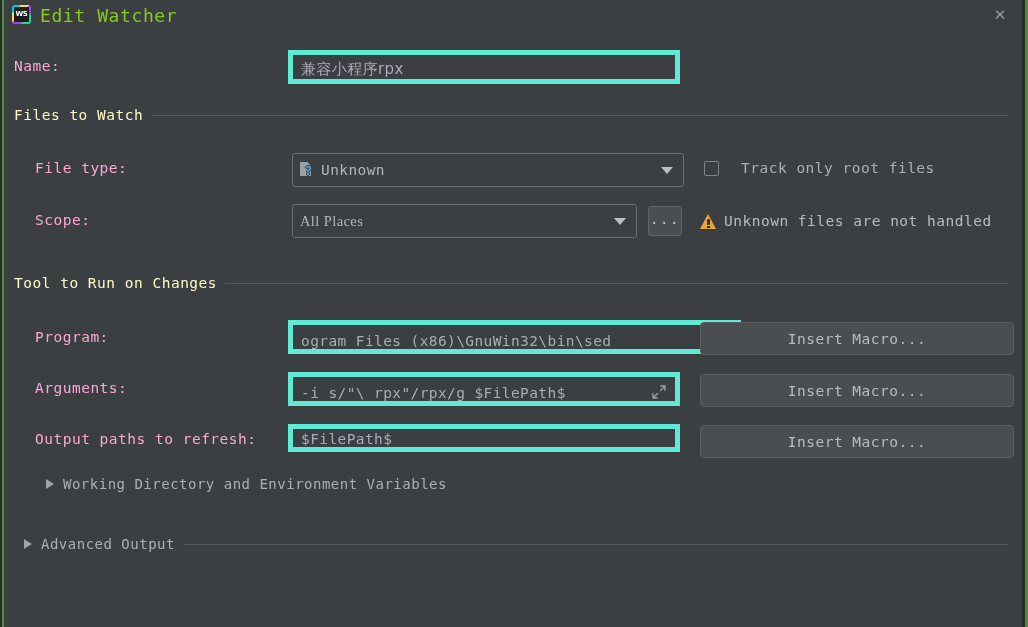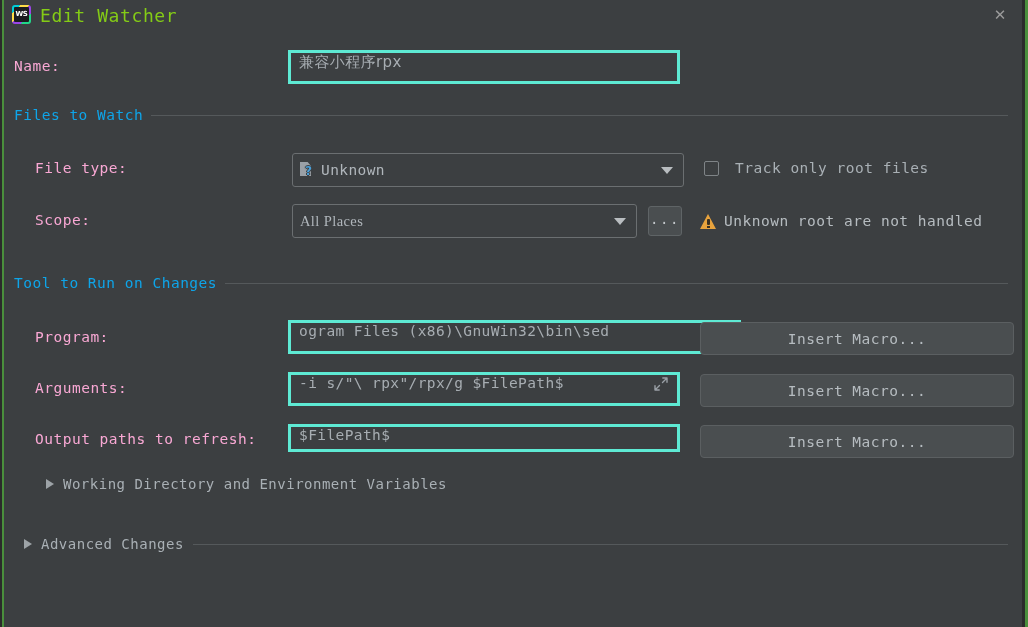--- a/index.html
+++ b/index.html
@@ -84,32 +84,32 @@
     white-space: nowrap;
   }
 
   
   .section-head {
     position: absolute;
     display: flex; align-items: center; gap: 8px;
     width: 994px;
   }
   .section-head .sh-text {
-    color: #0ea5e9; font-size: 14.5px; letter-spacing: 0.5px; white-space: nowrap;
+    color: #fef9c3; font-size: 14.5px; letter-spacing: 0.5px; white-space: nowrap;
   }
   .section-head .sh-rule {
     flex: 1 1 auto; height: 1px; background: #55595b;
   }
 
   
   .field {
     position: absolute;
     background: #3c3f41;
-    border: 3px solid #5eead4;
-    display: flex; align-items: flex-start;
+    border: 5px solid #5eead4;
+    display: flex; align-items: flex-end;
     padding: 0 6px 0 8px;
   }
   .field .fval {
     flex: 1 1 auto;
     color: #a7adb2; font-size: 14.5px; letter-spacing: 0.4px;
     white-space: nowrap; overflow: hidden;
   }
   .field.cjk .fval {
     font-family: "DejaVu Sans", "Liberation Sans", sans-serif;
     font-size: 15px;
@@ -176,21 +176,21 @@
     position: absolute;
     background: #4a4e50;
     border: 1px solid #5b5f61;
     border-radius: 4px;
     color: #b6bcc0; font-size: 14.5px; letter-spacing: 0.5px;
     display: flex; align-items: center; justify-content: center;
     cursor: pointer;
   }
 
   
-  .checkbox-row { position: absolute; display: flex; align-items: center; gap: 16px; }
+  .checkbox-row { position: absolute; display: flex; align-items: center; gap: 22px; }
   .cb-box {
     width: 15px; height: 15px;
     border: 1px solid #7f8487; border-radius: 2px;
     background: #3c3f41; cursor: pointer; flex: 0 0 auto;
   }
   .cb-label { color: #a9b0b5; font-size: 14.5px; letter-spacing: 0.5px; white-space: nowrap; }
 
   
   .warn-row { position: absolute; display: flex; align-items: center; gap: 7px; }
   .warn-tri {
@@ -284,21 +284,21 @@
       <div class="cval">All Places</div>
       <div class="caret"></div>
     </div>
     <div class="ellipsis-btn" style="left:644px; top:206px; width:34px; height:30px;">...</div>
 
     <div class="warn-row" style="left:696px; top:213px;">
       <div class="warn-tri">
         <span class="tri"></span>
           <span class="bang"></span>
       </div>
-      <div class="warn-text">Unknown root are not handled</div>
+      <div class="warn-text">Unknown files are not handled</div>
     </div>
 
     <div class="section-head" style="left:10px; top:275px;">
       <div class="sh-text">Tool to Run on Changes</div>
       <div class="sh-rule"></div>
     </div>
 
     <div class="lbl" style="left:31px; top:329px;">Program:</div>
     <div class="field" style="left:284px; top:320px; width:453px; height:34px;">
       <div class="fval">ogram Files (x86)\GnuWin32\bin\sed</div>
@@ -328,18 +328,18 @@
     </div>
     <div class="btn" style="left:696px; top:425px; width:314px; height:33px;">Insert Macro...</div>
 
     <div class="collapse-row" style="left:42px; top:476px;">
       <div class="tri-right"></div>
       <div class="cr-text">Working Directory and Environment Variables</div>
     </div>
 
     <div class="collapse-row" style="left:20px; top:536px; width:984px;">
       <div class="tri-right"></div>
-      <div class="cr-text">Advanced Changes</div>
+      <div class="cr-text">Advanced Output</div>
       <div class="cr-rule" style="flex:1 1 auto;"></div>
     </div>
 
   </div>
 </div>
 
 </body></html>

